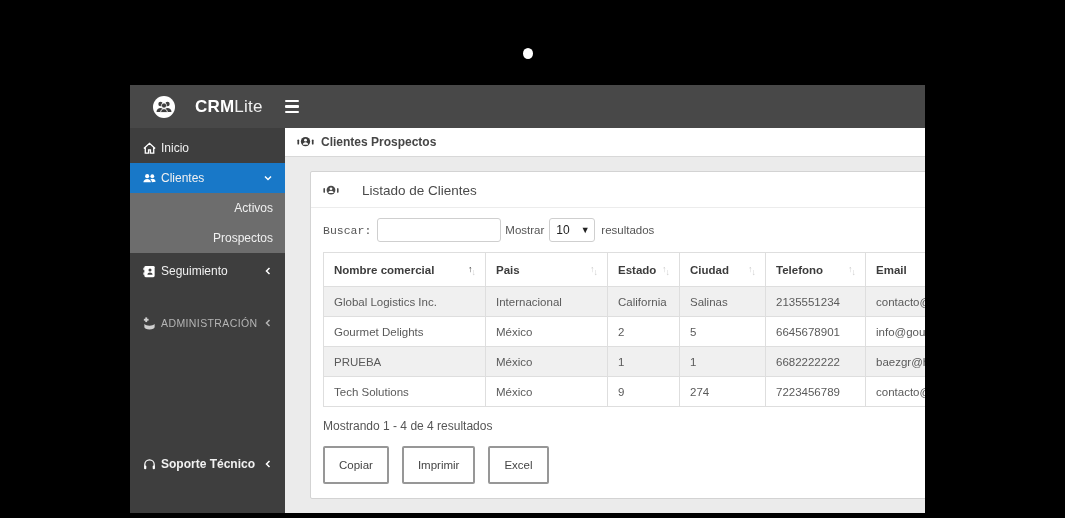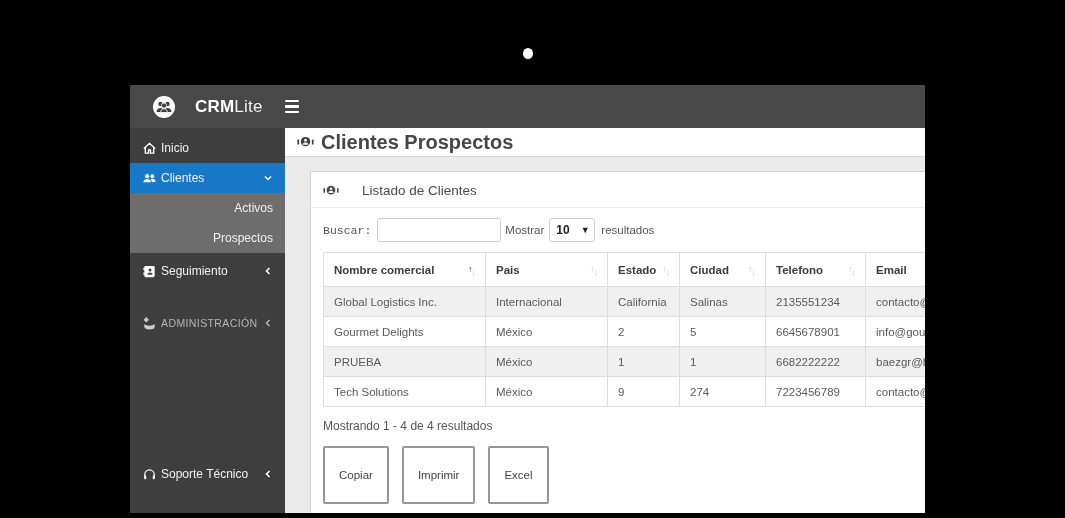--- a/index.html
+++ b/index.html
@@ -25,56 +25,56 @@
   
   .sidebar{position:absolute;left:0;top:43px;width:155px;bottom:0;background:var(--sidebar);}
   .nav-item{display:flex;align-items:center;gap:4px;height:30px;padding:0 12px;color:#f1f1f1;font-size:12px;cursor:pointer;}
   .nav-item .grow{flex:1;}
   .nav-item.first{margin-top:5px;}
   .nav-item.active{background:var(--accent);}
   .submenu{background:var(--submenu);}
   .submenu .nav-item{padding-left:21px;height:30px;text-align:right;}
   .nav-item.section{margin-top:22px;}
   .nav-item.section .lbl{color:#b5b5b5;font-size:10.5px;letter-spacing:.4px;}
-  .nav-item.support{position:absolute;left:0;right:0;bottom:24px;}
+  .nav-item.support{position:absolute;left:0;right:0;bottom:34px;font-weight:bold;}
   .icon-16{width:15px;height:15px;flex:0 0 15px;display:inline-block;}
   .chev{flex:0 0 10px;}
 
   
   .main{position:absolute;left:155px;top:43px;right:0;bottom:0;background:var(--content-bg);overflow:hidden;}
   .content-header{height:29px;background:#fff;border-bottom:1px solid #d8d8d8;display:flex;align-items:center;gap:7px;padding:0 12px;}
-  .content-header h1{font-size:20px;font-weight:600;color:#464646;}
+  .content-header h1{font-size:12px;font-weight:600;color:#464646;}
 
   .card{margin:14px 0 0 25px;width:712px;background:#fff;border:1px solid var(--card-border);border-radius:2px;}
   .card-header{display:flex;align-items:center;gap:23px;padding:11px 12px 9px 12px;border-bottom:1px solid #ececec;}
   .card-header .title{font-size:13.5px;color:#4a4a4a;}
   .card-body{padding:10px 12px 14px 12px;}
 
   .controls{display:flex;align-items:center;font-size:11.5px;color:#555;margin-bottom:10px;}
   .controls .lbl{margin-right:6px;font-family:Liberation Mono, monospace;}
   .search-input{width:124px;height:24px;border:1px solid #cfcfcf;border-radius:3px;outline:none;padding:0 6px;font-size:12px;color:#333;}
   .show-lbl{margin-left:4px;margin-right:5px;}
-  .page-select{width:46px;height:24px;border:1px solid #cfcfcf;border-radius:3px;display:flex;align-items:center;justify-content:space-between;padding:0 6px;font-size:12px;color:#222;font-weight:700;cursor:pointer;background:#fff;gap:11px;}
+  .page-select{width:46px;height:24px;border:1px solid #cfcfcf;border-radius:3px;display:flex;align-items:center;justify-content:space-between;padding:0 6px;font-size:12px;color:#222;font-weight:400;cursor:pointer;background:#fff;gap:11px;}
   .page-select .caret{font-size:9px;color:#222;}
   .results-lbl{margin-left:6px;}
 
   table{border-collapse:collapse;table-layout:fixed;width:700px;font-size:11.5px;}
   col.c0{width:162px}col.c1{width:122px}col.c2{width:72px}col.c3{width:86px}col.c4{width:100px}col.c5{width:158px}
   th{border:1px solid var(--table-border);height:34px;text-align:left;padding:0 10px;color:#3c3c3c;font-weight:700;font-size:11.5px;}
   th .th-inner{display:flex;align-items:center;justify-content:space-between;}
   td{border:1px solid var(--table-border);height:30px;padding:0 10px;color:#5a5a5a;white-space:nowrap;overflow:hidden;}
   tr.stripe td{background:var(--stripe);}
   .sort{display:inline-flex;font-size:9px;line-height:9px;letter-spacing:-1px;}
   .sort i{font-style:normal;color:rgba(0,0,0,.22);}
   .sort i.on{color:#3c3c3c;}
   .sort i.desc{position:relative;top:3px;}
 
   .summary{font-size:12px;color:#555;margin-top:12px;}
   .btn-row{margin-top:13px;display:flex;}
-  .dt-btn{background:#fff;border:2px solid #979797;border-radius:2px;color:#444;font-size:11.5px;padding:21px 14px;margin-right:13px;cursor:pointer;}
+  .dt-btn{background:#fff;border:2px solid #979797;border-radius:2px;color:#444;font-size:11.5px;padding:11px 14px;margin-right:13px;cursor:pointer;}
 </style>
 </head>
 <body>
 
 <div class="stage">
   <div class="floating-dot"></div>
 
   <div class="window">
 
     <div class="topbar">

